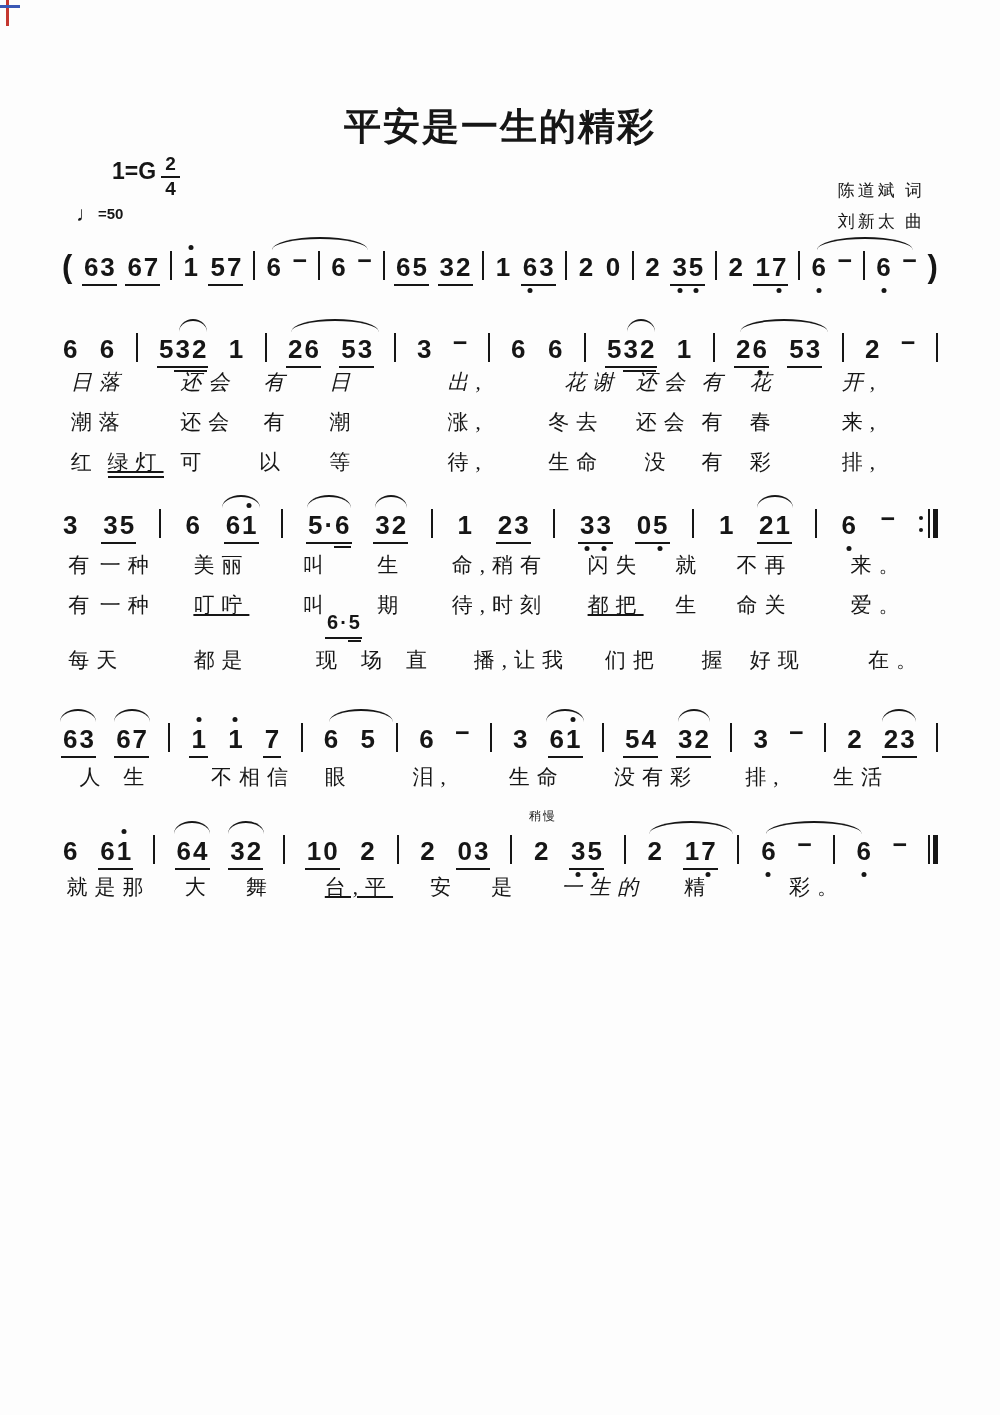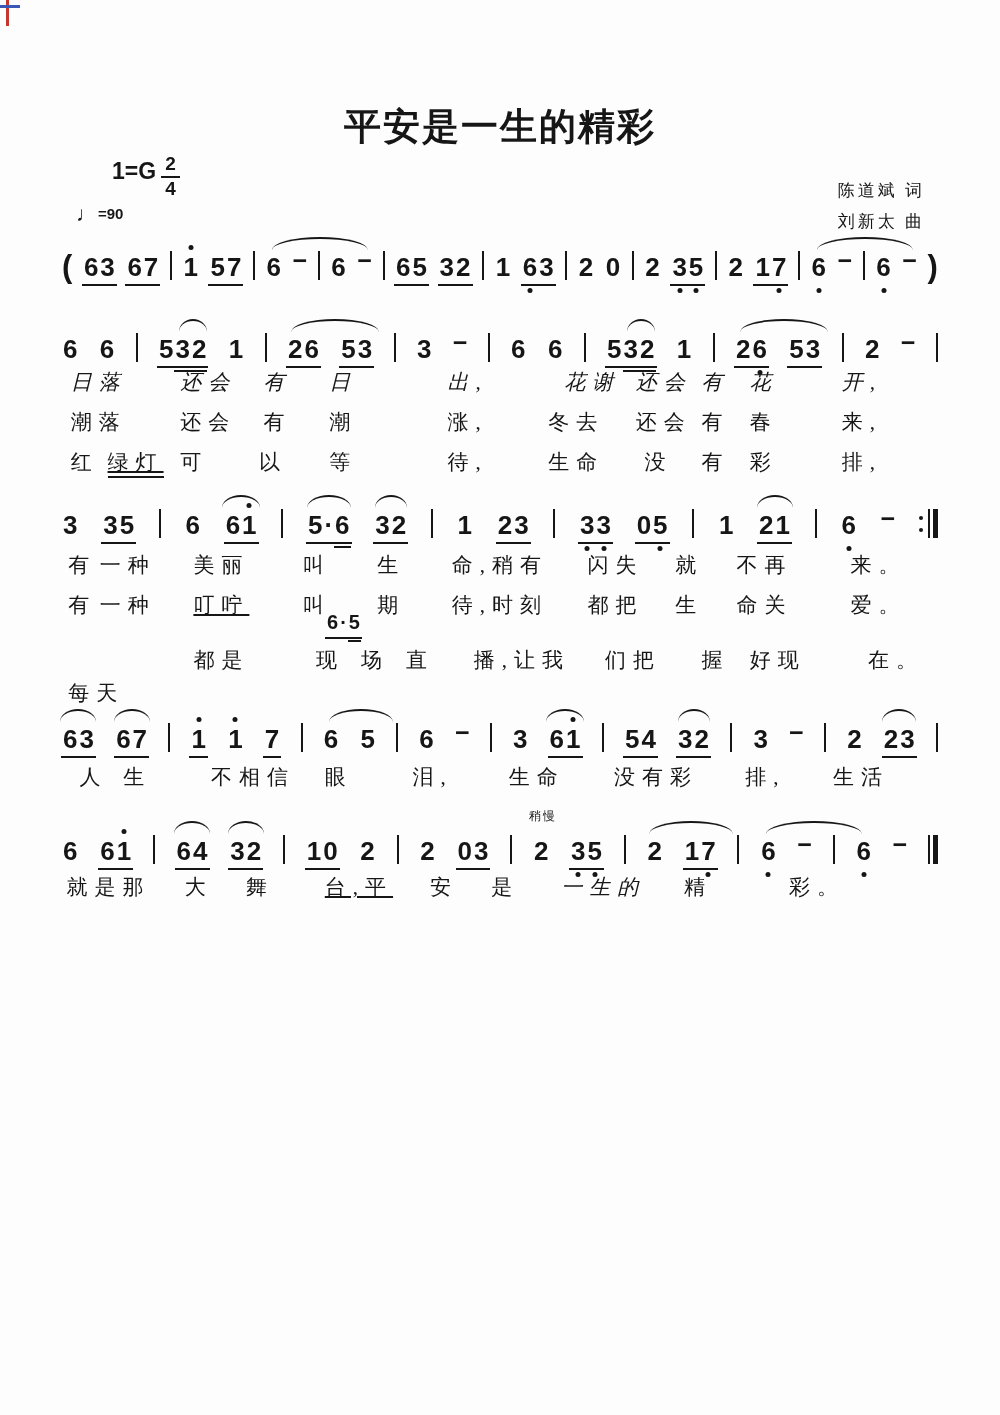--- a/index.html
+++ b/index.html
@@ -64,21 +64,21 @@
   <div class="keysig">
     <span>1=G</span>
     <span class="frac">
       <span class="ftop">2</span>
       <span class="fbot">4</span>
     </span>
   </div>
 
   <div class="tempo">
     <span class="nq">♩</span>
-    <span>=90</span>
+    <span>=50</span>
   </div>
 
   <div class="credits">
     <div>陈道斌 词</div>
     <div>刘新太 曲</div>
   </div>
 
   <div>
       <div class="noteline" style="top: 246px;">
         <span class="paren">(</span>
@@ -277,27 +277,27 @@
         <span class="lyr" style="left: 77%;">不再</span>
         <span class="lyr" style="left: 90%;">来。</span>
       </div>
       <div class="lyrrow" style="top: 593px;">
         <span class="lyr" style="left: 0.7%;">有</span>
         <span class="lyr" style="left: 4.3%;">一种</span>
         <span class="lyr" style="left: 15%; text-decoration: underline;">叮咛</span>
         <span class="lyr" style="left: 27.5%;">叫</span>
         <span class="lyr" style="left: 36%;">期</span>
         <span class="lyr" style="left: 44.5%;">待,时刻</span>
-        <span class="lyr" style="left: 60%;">都把</span>
+        <span class="lyr" style="left: 60%; text-decoration: underline;">都把</span>
         <span class="lyr" style="left: 70%;">生</span>
         <span class="lyr" style="left: 77%;">命关</span>
         <span class="lyr" style="left: 90%;">爱。</span>
       </div>
       <div class="lyrrow" style="top: 648px;">
-        <span class="lyr" style="left: 0.7%; margin-top: 33px;">每天</span>
+        <span class="lyr" style="left: 0.7%;">每天</span>
         <span class="lyr" style="left: 15%;">都是</span>
         <span class="lyr" style="left: 29%; letter-spacing: 24px;">现场直</span>
         <span class="lyr" style="left: 47%;">播,让我</span>
         <span class="lyr" style="left: 62%;">们把</span>
         <span class="lyr" style="left: 73%;">握</span>
         <span class="lyr" style="left: 78.5%;">好现</span>
         <span class="lyr" style="left: 92%;">在。</span>
       </div>
       <div class="lyrrow" style="top: 765px;">
         <span class="lyr" style="left: 2%;">人</span>

